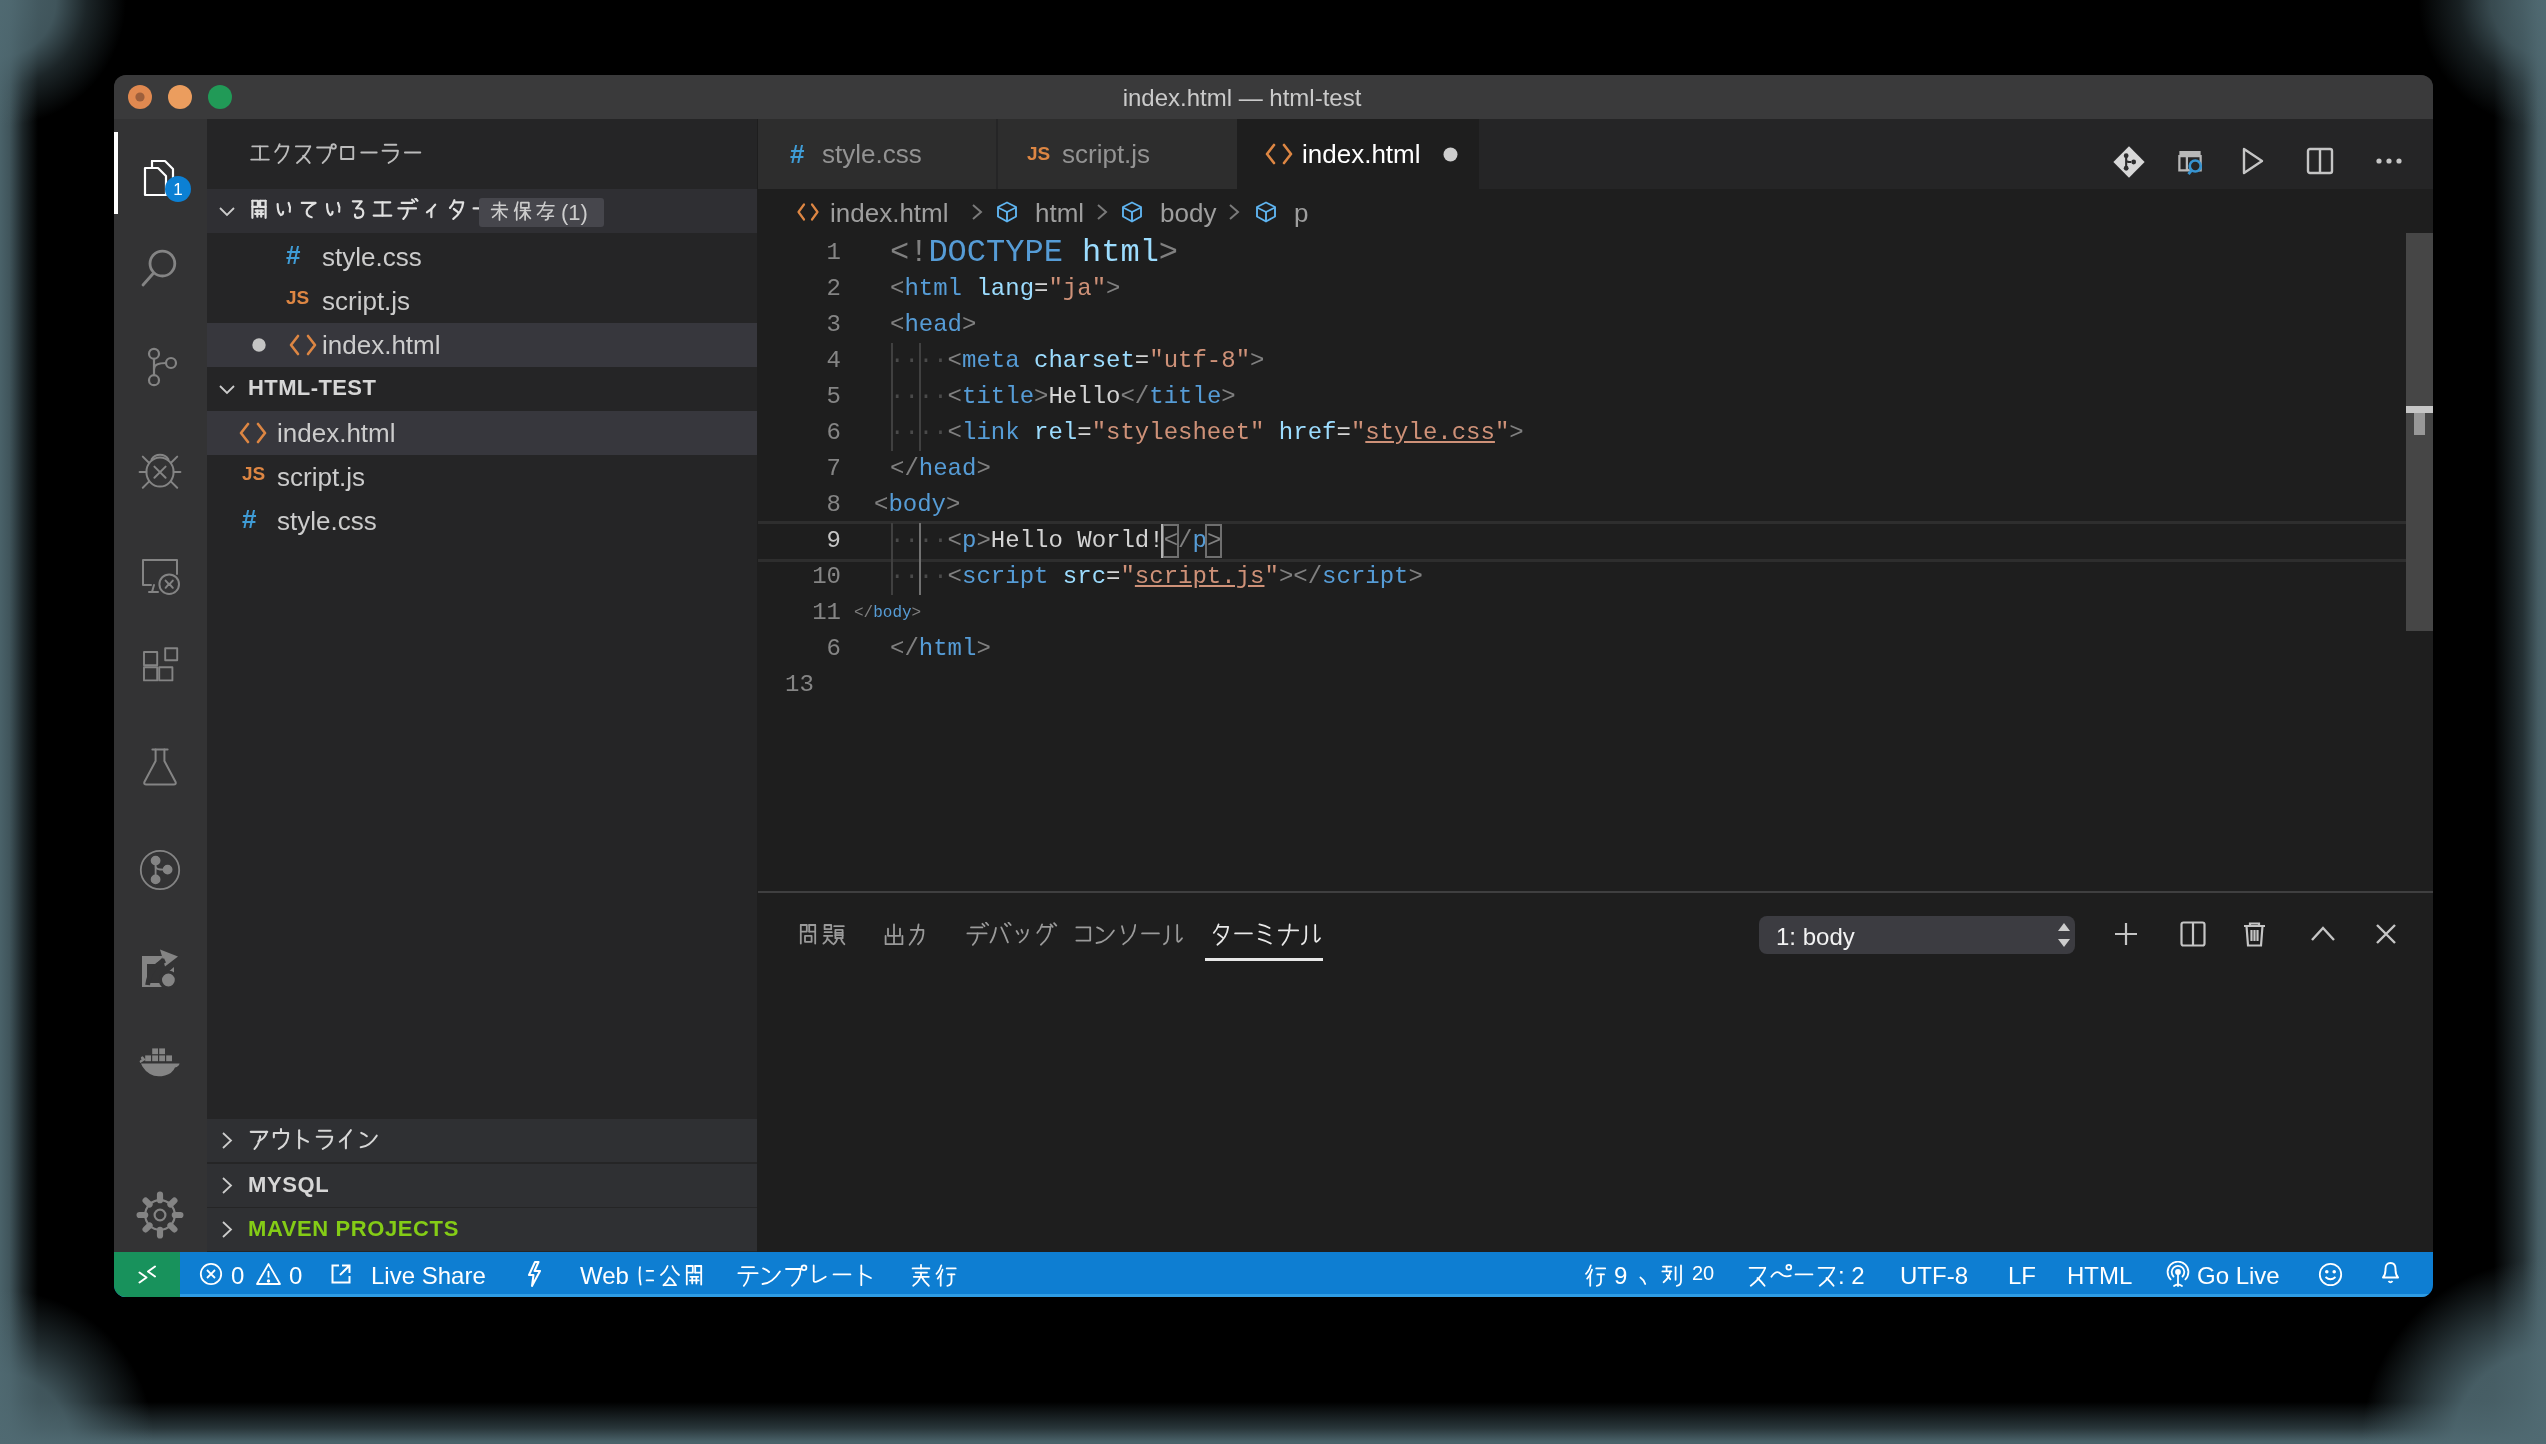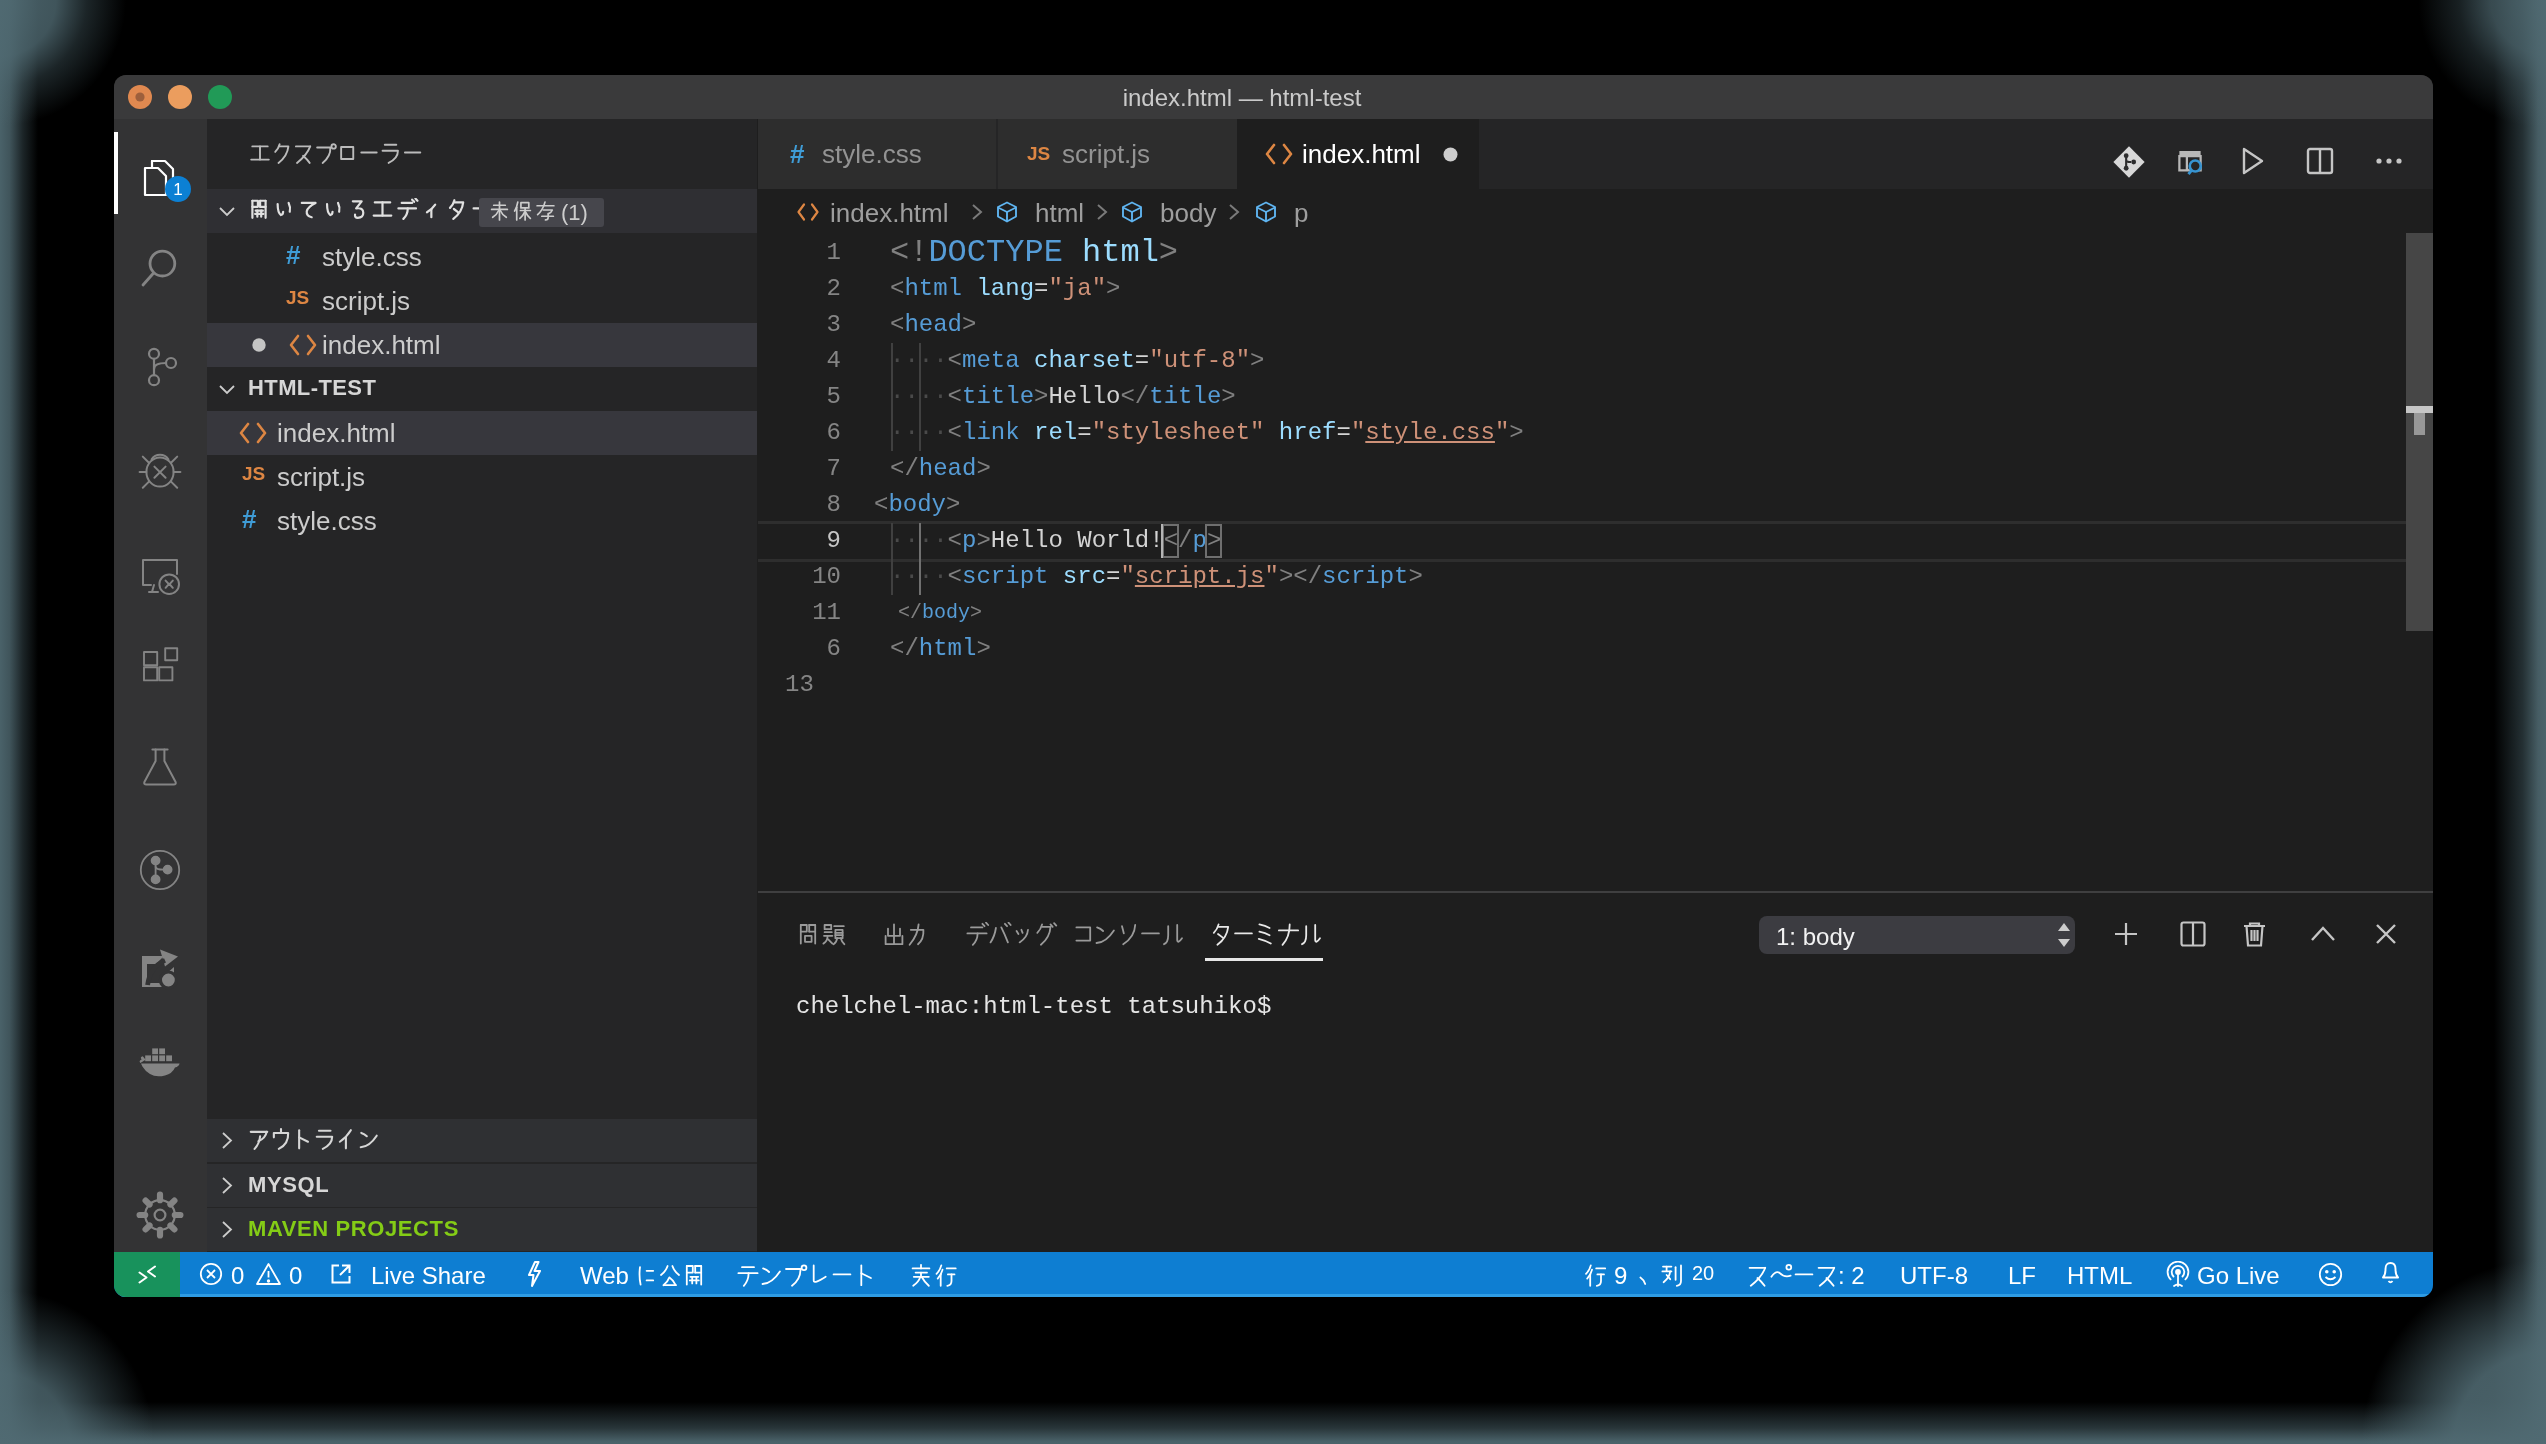--- a/index.html
+++ b/index.html
@@ -479,21 +479,21 @@
 <div class="mono" style="position:absolute;left:776px;top:340px;height:36px;line-height:36px;font-size:24px;white-space:pre"><span style="color:#4a4a4a">····</span><span style="color:#808080">&lt;</span><span style="color:#569cd6">link</span><span style="color:#9cdcfe"> rel</span><span style="color:#d4d4d4">=</span><span style="color:#ce9178">"stylesheet"</span><span style="color:#9cdcfe"> href</span><span style="color:#d4d4d4">=</span><span style="color:#ce9178">"</span><span style="color:#ce9178;text-decoration:underline">style.css</span><span style="color:#ce9178">"</span><span style="color:#808080">&gt;</span></div>
 <div class="mono" style="position:absolute;left:644px;top:376px;width:83px;height:36px;line-height:36px;font-size:24px;color:#858585;text-align:right">7</div>
 <div class="mono" style="position:absolute;left:776px;top:376px;height:36px;line-height:36px;font-size:24px;white-space:pre"><span style="color:#808080">&lt;/</span><span style="color:#569cd6">head</span><span style="color:#808080">&gt;</span></div>
 <div class="mono" style="position:absolute;left:644px;top:412px;width:83px;height:36px;line-height:36px;font-size:24px;color:#858585;text-align:right">8</div>
 <div class="mono" style="position:absolute;left:760px;top:412px;height:36px;line-height:36px;font-size:24px;white-space:pre"><span style="color:#808080">&lt;</span><span style="color:#569cd6">body</span><span style="color:#808080">&gt;</span></div>
 <div class="mono" style="position:absolute;left:644px;top:448px;width:83px;height:36px;line-height:36px;font-size:24px;color:#c6c6c6;text-align:right">9</div>
 <div class="mono" style="position:absolute;left:776px;top:448px;height:36px;line-height:36px;font-size:24px;white-space:pre"><span style="color:#4a4a4a">····</span><span style="color:#808080">&lt;</span><span style="color:#569cd6">p</span><span style="color:#808080">&gt;</span><span style="color:#d4d4d4">Hello World!</span><span style="color:#808080">&lt;/</span><span style="color:#569cd6">p</span><span style="color:#808080">&gt;</span></div>
 <div class="mono" style="position:absolute;left:644px;top:484px;width:83px;height:36px;line-height:36px;font-size:24px;color:#858585;text-align:right">10</div>
 <div class="mono" style="position:absolute;left:776px;top:484px;height:36px;line-height:36px;font-size:24px;white-space:pre"><span style="color:#4a4a4a">····</span><span style="color:#808080">&lt;</span><span style="color:#569cd6">script</span><span style="color:#9cdcfe"> src</span><span style="color:#d4d4d4">=</span><span style="color:#ce9178">"</span><span style="color:#ce9178;text-decoration:underline">script.js</span><span style="color:#ce9178">"</span><span style="color:#808080">&gt;&lt;/</span><span style="color:#569cd6">script</span><span style="color:#808080">&gt;</span></div>
 <div class="mono" style="position:absolute;left:644px;top:520px;width:83px;height:36px;line-height:36px;font-size:24px;color:#858585;text-align:right">11</div>
-<div class="mono" style="position:absolute;left:784px;top:520px;height:36px;line-height:36px;font-size:20px;white-space:pre"><span style="color:#808080">&lt;/</span><span style="color:#569cd6">body</span><span style="color:#808080">&gt;</span></div>
+<div class="mono" style="position:absolute;left:740px;top:520px;height:36px;line-height:36px;font-size:16px;white-space:pre"><span style="color:#808080">&lt;/</span><span style="color:#569cd6">body</span><span style="color:#808080">&gt;</span></div>
 <div class="mono" style="position:absolute;left:644px;top:556px;width:83px;height:36px;line-height:36px;font-size:24px;color:#858585;text-align:right">6</div>
 <div class="mono" style="position:absolute;left:776px;top:556px;height:36px;line-height:36px;font-size:24px;white-space:pre"><span style="color:#808080">&lt;/</span><span style="color:#569cd6">html</span><span style="color:#808080">&gt;</span></div>
 <div class="mono" style="position:absolute;left:644px;top:592px;width:83px;height:36px;line-height:36px;font-size:24px;color:#858585;text-align:center">13</div>
 <div style="position:absolute;left:1048px;top:449px;width:17px;height:34px;border:2px solid #6f6f6f"></div>
 <div style="position:absolute;left:1091px;top:449px;width:17px;height:34px;border:2px solid #6f6f6f"></div>
 <div style="position:absolute;left:1047px;top:449px;width:2px;height:34px;background:#b5b5b5"></div>
 <div style="position:absolute;left:2292px;top:158px;width:27px;height:398px;background:rgba(136,136,136,0.38)"></div>
 <div style="position:absolute;left:2292px;top:331px;width:27px;height:7px;background:#c6c6c6"></div>
 <div style="position:absolute;left:2300px;top:338px;width:11px;height:22px;background:#989898"></div>
 <div style="position:absolute;left:644px;top:816px;width:1675px;height:2px;background:#3f3f40"></div>
@@ -705,21 +705,20 @@
     </svg>
 <svg class="abs" style="left:2128px;top:845px" width="25" height="28" fill="none" stroke="#c5c5c5" stroke-width="2.2">
       <path d="M2 6 H23 M8 6 V3.5 H17 V6 M4.5 6 L6 25.5 H19 L20.5 6 M9.5 10 V21 M12.5 10 V21 M15.5 10 V21"></path>
     </svg>
 <svg class="abs" style="left:2196px;top:850px" width="26" height="18" fill="none" stroke="#c5c5c5" stroke-width="2.4">
       <path d="M2 15 L13 3 L24 15"></path>
     </svg>
 <svg class="abs" style="left:2260px;top:847px" width="24" height="24" fill="none" stroke="#c5c5c5" stroke-width="2.4">
       <path d="M3 3 L21 21 M21 3 L3 21"></path>
     </svg>
-<div class="mono" style="position:absolute;left:682px;top:914px;height:36px;line-height:36px;font-size:24px;color:#e5e5e5;white-space:pre">chelchel-mac:html-test tatsuhiko$</div>
 <div style="position:absolute;left:0px;top:1177px;width:2319px;height:45px;background:#0e7ed2"></div>
 <div style="position:absolute;left:0px;top:1219px;width:2319px;height:3px;background:#2f9ce4"></div>
 <div style="position:absolute;left:0px;top:1177px;width:66px;height:45px;background:#18925c"></div>
 <svg class="abs" style="left:22px;top:1188px" width="22" height="24" fill="none" stroke="#fff" stroke-width="2" stroke-linecap="round" stroke-linejoin="round">
       <path d="M3.5 9.5 l7 5 -7 5 M19 3.5 l-7 5 7 5"></path>
     </svg>
 <svg class="abs" style="left:85px;top:1187px" width="24" height="24" fill="none" stroke="#fff" stroke-width="1.8">
       <circle cx="12" cy="12" r="10.2"></circle>
       <path d="M8 8 L16 16 M16 8 L8 16"></path>
     </svg>

